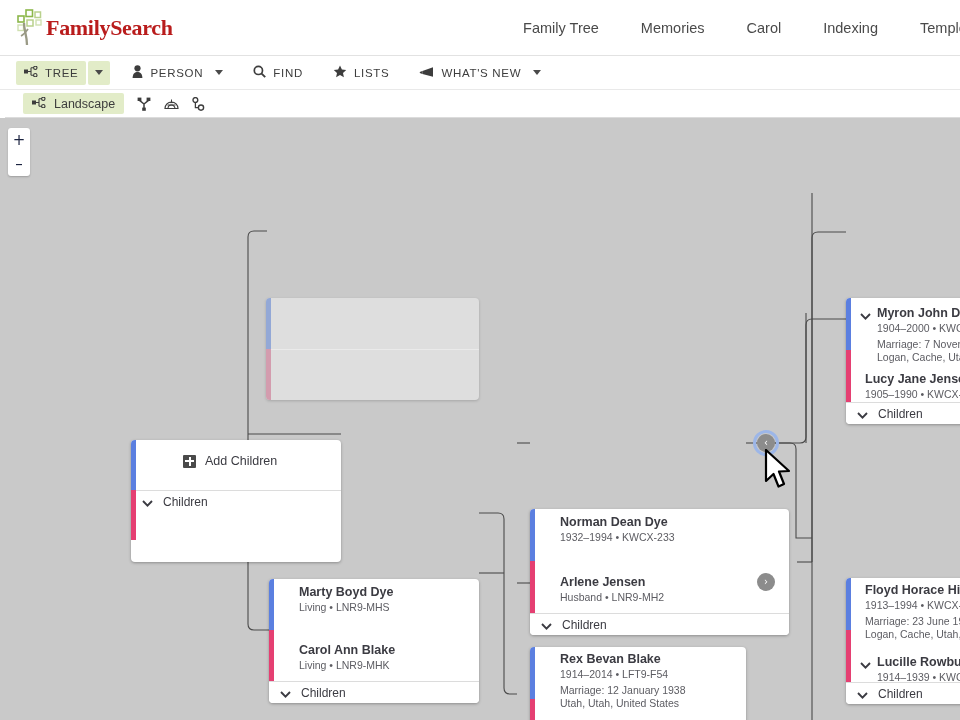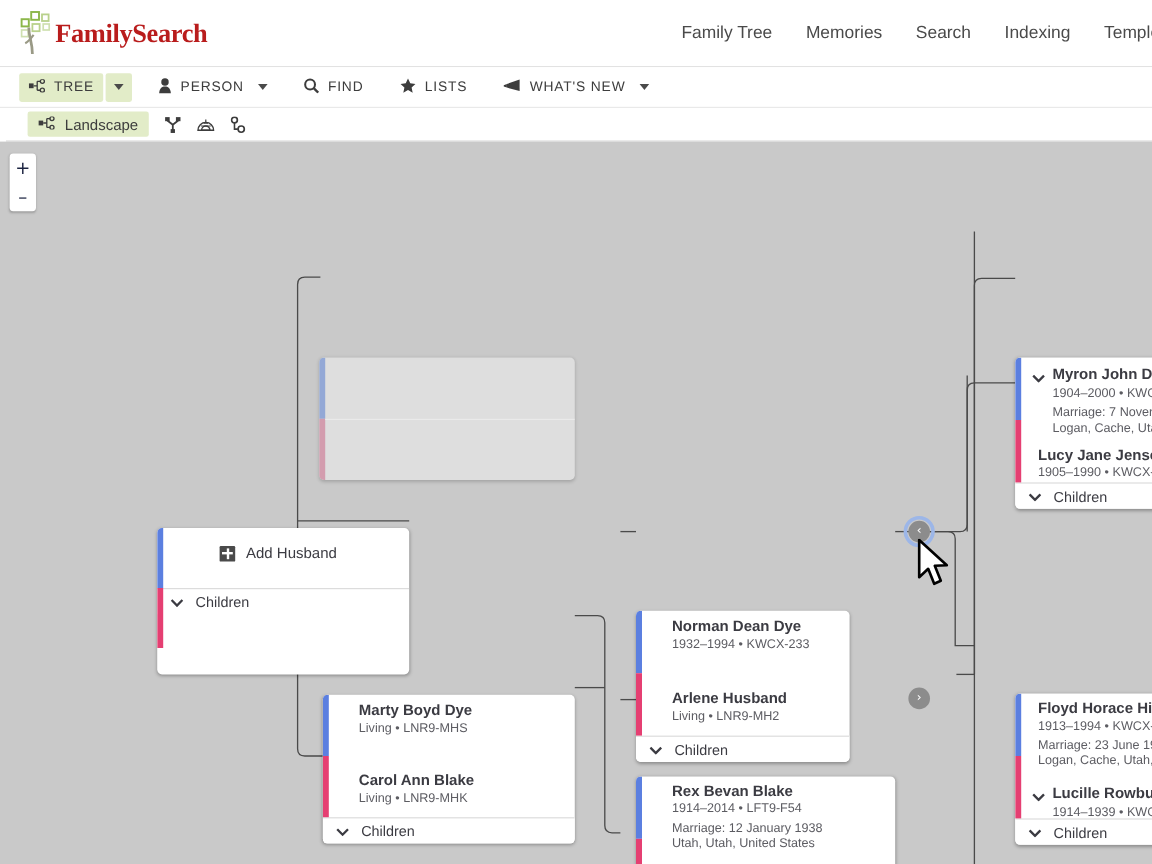--- a/index.html
+++ b/index.html
@@ -17,21 +17,21 @@
     background: #fff; border-bottom: 1px solid #e2e2e2;
     display: flex; align-items: center;
   }
   .logo-wrap { display: flex; align-items: center; margin-left: 14px; }
   .logo-mark { width: 34px; height: 38px; position: relative; }
   .logo-text {
     font-size: 22px; font-weight: bold; color: #b91c1c;
     letter-spacing: -0.3px; margin-left: -2px;
     font-family: "Liberation Serif", serif;
   }
-  .gnav { margin-left: auto; display: flex; align-items: center; gap: 28px;
+  .gnav { margin-left: auto; display: flex; align-items: center; gap: 42px;
           padding-right: 0; }
   .gnav a {
     font-size: 14.5px; color: #4a4a4a; text-decoration: none;
     white-space: nowrap;
   }
   .gnav a:last-child { margin-right: -14px; }
 
   
   .toolbar {
     position: absolute; left: 0; top: 56px; width: 960px; height: 34px;
@@ -174,21 +174,21 @@
           <rect x="4" y="16" width="5.5" height="5.5" fill="none" stroke="#cfe0b0" stroke-width="1.4"></rect>
           <path d="M10 14 C10 22, 13 26, 13 36" stroke="#9a9a86" stroke-width="2.3" fill="none"></path>
           <path d="M14 20 C11 24, 9 26, 7 27" stroke="#9a9a86" stroke-width="1.8" fill="none"></path>
         </svg>
       </span>
       <span class="logo-text">FamilySearch</span>
     </div>
     <nav class="gnav">
       <a href="#">Family Tree</a>
       <a href="#">Memories</a>
-      <a href="#">Search</a>
+      <a href="#">Carol</a>
       <a href="#">Indexing</a>
       <a href="#">Temples</a>
     </nav>
   </div>
 
   <div class="toolbar">
     <div class="tb-group">
       <div class="tb-btn active">
         <span>
           <svg width="14" height="11" viewBox="0 0 14 11">
@@ -333,21 +333,21 @@
 
     <div class="card" style="left:131px; top:322px; width:210px; height:122px;">
       <span class="bars">
         <span class="bar-m" style="height:50px"></span>
         <span class="bar-f" style="top:50px; height:50px"></span>
       </span>
       <div class="body">
         <div class="half" style="height:50px; padding-top:0">
           <div class="addrow">
             <span class="plusbox"></span>
-            <span class="lbl">Add Husband</span>
+            <span class="lbl">Add Children</span>
           </div>
         </div>
       </div>
       <div class="childbar">
         <span>
           <svg width="11" height="7" viewBox="0 0 11 7">
               <path d="M1 1 L5.5 5.6 L10 1" stroke="#3b3b42" stroke-width="1.9" fill="none"></path>
             </svg>
         </span>
         <span class="lbl">Children</span>
@@ -372,33 +372,33 @@
       <div class="childbar">
         <span>
           <svg width="11" height="7" viewBox="0 0 11 7">
               <path d="M1 1 L5.5 5.6 L10 1" stroke="#3b3b42" stroke-width="1.9" fill="none"></path>
             </svg>
         </span>
         <span class="lbl">Children</span>
       </div>
     </div>
 
-    <div class="card" style="left:530px; top:391px; width:178px; height:126px;">
+    <div class="card" style="left:530px; top:391px; width:259px; height:126px;">
       <span class="bars">
         <span class="bar-m" style="height:52px"></span>
         <span class="bar-f" style="top:52px; height:52px"></span>
       </span>
       <div class="body">
         <div class="half" style="height:52px; padding-top:6px">
           <div class="name">Norman Dean Dye</div>
           <div class="meta">1932–1994 • KWCX-233</div>
         </div>
         <div class="half" style="height:52px; padding-top:14px">
-          <div class="name">Arlene Husband</div>
-          <div class="meta">Living • LNR9-MH2</div>
+          <div class="name">Arlene Jensen</div>
+          <div class="meta">Husband • LNR9-MH2</div>
         </div>
       </div>
       <div class="childbar">
         <span>
           <svg width="11" height="7" viewBox="0 0 11 7">
               <path d="M1 1 L5.5 5.6 L10 1" stroke="#3b3b42" stroke-width="1.9" fill="none"></path>
             </svg>
         </span>
         <span class="lbl">Children</span>
       </div>

